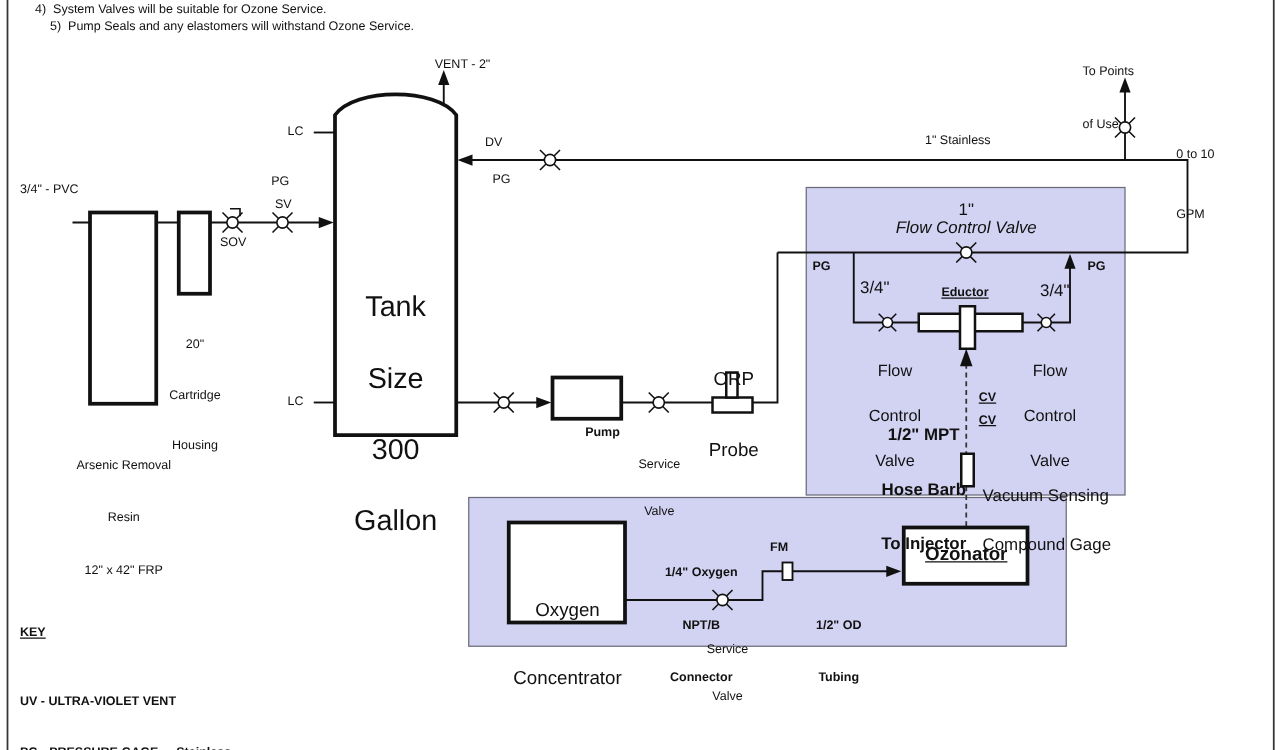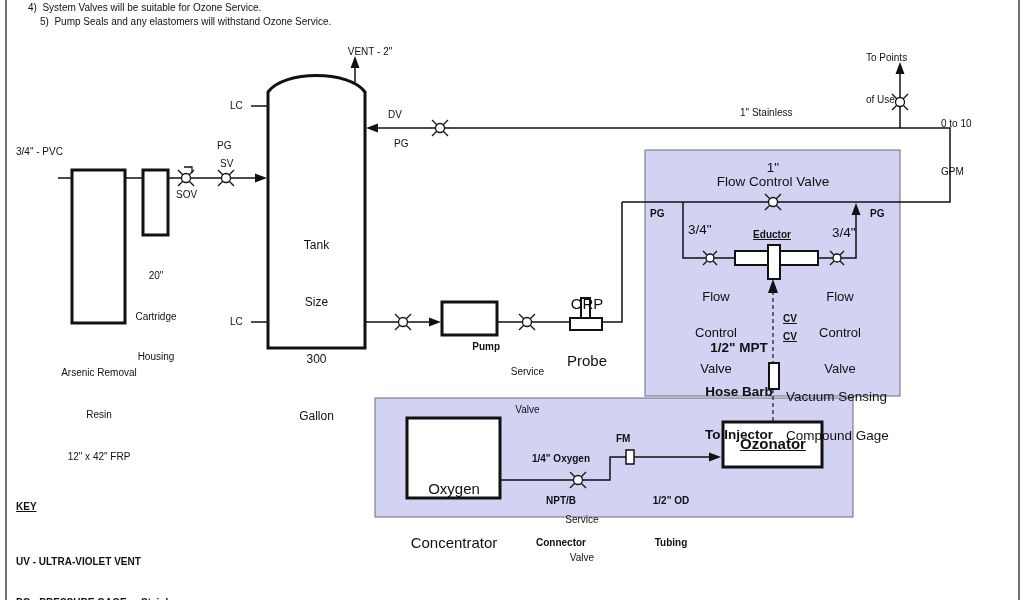--- a/index.html
+++ b/index.html
@@ -19,21 +19,21 @@
   .valve line{stroke:#111;stroke-width:1.3;}
   .valve circle{fill:#fff;stroke:#111;stroke-width:1.3;}
   .flag{stroke:#111;stroke-width:1.3;fill:none;}
   .lbl{position:absolute;font-size:10px;line-height:14px;white-space:pre;}
   .c{text-align:center;}
   .b{font-weight:bold;}
   .u{text-decoration:underline;}
   .s13{font-size:13px;line-height:12px;}
   .s135{font-size:13.5px;line-height:13px;}
   .s15{font-size:15px;}
-  .s17{font-size:12px;line-height:19px;}
+  .s17{font-size:23px;line-height:19px;}
 </style>
 </head>
 <body>
 
 <div class="canvas">
 
   <svg width="1024" height="600" viewBox="0 0 1024 600">
 
     <line class="frame" x1="6" y1="0" x2="6" y2="600"></line>
     <line class="frame" x1="1019" y1="0" x2="1019" y2="600"></line>
@@ -173,32 +173,32 @@
   <div class="lbl" style="left:740px;top:106px;">1" Stainless</div>
   <div class="lbl" style="left:866px;top:23px;">
     <div>To Points</div>
     <div>of Use</div>
   </div>
   <div class="lbl" style="left:917px;top:84px;line-height:16px;margin-left:24px;">
     <div>0 to 10</div>
     <div>GPM</div>
   </div>
 
-  <div class="lbl c b" style="left:440px;top:340px;width:60px;text-align:right;">Pump</div>
+  <div class="lbl c b" style="left:452px;top:340px;width:60px;">Pump</div>
   <div class="lbl c" style="left:500px;top:341px;width:55px;line-height:12.5px;">
     <div>Service</div>
     <div>Valve</div>
   </div>
   <div class="lbl c s15" style="left:557px;top:256px;width:60px;line-height:19px;">
     <div>ORP</div>
     <div>Probe</div>
   </div>
 
   <div class="lbl c s135" style="left:733px;top:161px;width:80px;">1"</div>
-  <div class="lbl c s135" style="left:713px;top:175px;width:120px;">Flow Control Valve</div>
+  <div class="lbl c s135" style="left:713px;top:175px;width:120px;font-style:italic;">Flow Control Valve</div>
   <div class="lbl b" style="left:650px;top:207px;">PG</div>
   <div class="lbl b" style="left:870px;top:207px;">PG</div>
   <div class="lbl s135" style="left:688px;top:223px;">3/4"</div>
   <div class="lbl s135" style="left:832px;top:226px;">3/4"</div>
   <div class="lbl c b u" style="left:732px;top:228px;width:80px;">Eductor</div>
   <div class="lbl c s13" style="left:686px;top:267px;width:60px;">
     <div>Flow</div>
     <div>Control</div>
     <div>Valve</div>
   </div>

